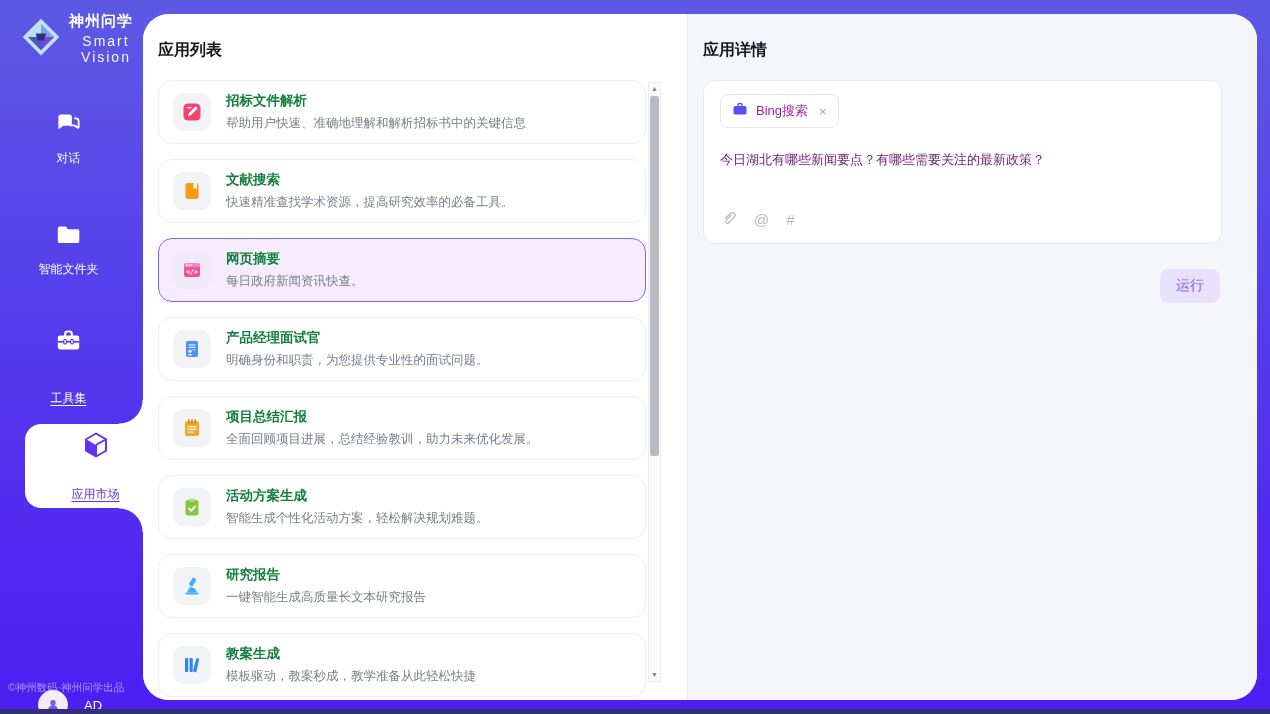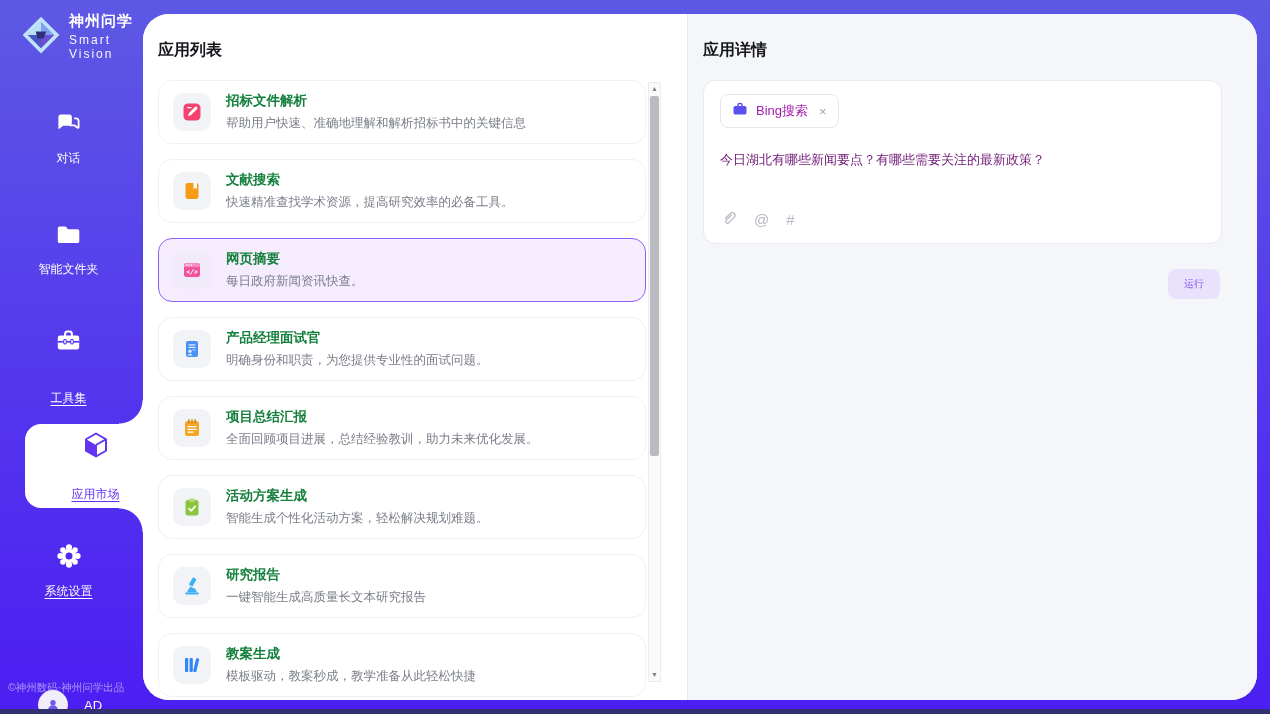--- a/index.html
+++ b/index.html
@@ -7,21 +7,21 @@
   body { font-family:"Liberation Sans","DejaVu Sans",sans-serif; overflow:hidden; }
   #screen { position:relative; width:1270px; height:714px;
     background:linear-gradient(180deg,#5d59e4 0%,#5436ee 55%,#4c1ef2 100%); }
   #bottom-strip { position:absolute; left:0; bottom:0; width:100%; height:5px; background:#333172; }
 
   
   #sidebar { position:absolute; left:0; top:0; width:143px; height:714px; }
   .logo { position:absolute; left:20px; top:12px; display:flex; align-items:center; gap:7px; }
   .logo-text { color:#fff; }
   .logo-name { font-size:15px; font-weight:bold; letter-spacing:1px; }
-  .logo-tag { font-size:12px; letter-spacing:2px; opacity:.95; margin-top:2px; }
+  .logo-tag { font-size:14px; letter-spacing:2px; opacity:.95; margin-top:2px;text-align:center; }
   .nav-item { position:absolute; left:0; width:137px; display:flex; flex-direction:column; align-items:center; gap:9px; cursor:pointer; }
   .nav-label { color:#fff; font-size:12px; }
   .nav-label.u { text-decoration:underline; text-underline-offset:3px; }
   .active-bubble { position:absolute; left:25px; top:424px; width:118px; height:84px; background:#fff; border-radius:16px 0 0 16px; }
   .active-bubble::before, .active-bubble::after { content:""; position:absolute; right:0; width:24px; height:24px; }
   .active-bubble::before { top:-24px; background:radial-gradient(circle 24px at 0 0, rgba(0,0,0,0) 23px, #fff 24px); }
   .active-bubble::after { bottom:-24px; background:radial-gradient(circle 24px at 0 100%, rgba(0,0,0,0) 23px, #fff 24px); }
   .active-inner { position:absolute; inset:0; display:flex; flex-direction:column; align-items:center; justify-content:center; gap:22px; cursor:pointer;margin-left:23px; }
   .active-inner .nav-label { color:#6233f0; }
   .user-row { position:absolute; left:38px; top:646px; display:flex; align-items:center; gap:16px; cursor:pointer;margin-top:44px; }
@@ -53,21 +53,21 @@
   
   #detail-panel { position:relative; flex:1; height:100%; background:#f5f6f9; border-left:1px solid #e8e9ee; }
   .detail-card { position:relative; margin:19px 35px 0 15px; height:164px; background:#fff; border:1px solid #e8e9ef; border-radius:12px; padding:13px 16px; }
   .chip { display:inline-flex; align-items:center; gap:8px; border:1px solid #e5e6ec; border-radius:8px; background:#fff; padding:6px 11px; cursor:default; }
   .chip-label { font-size:13px; color:#a21caf; }
   .chip-close { font-size:13px; color:#a0a3ab; margin-left:3px; cursor:pointer; }
   .prompt-text { margin-top:23px; font-size:13px; color:#701a75; }
   .attach-row { position:absolute; left:17px; bottom:13px; display:flex; align-items:center; gap:17px; }
   .attach-glyph { font-size:15px; color:#b7bac2; cursor:pointer; }
   .run-row { display:flex; justify-content:flex-end; margin:25px 37px 0 0; }
-  .run-btn { border:none; background:#e9e2fc; color:#8257f6; font-size:10px; padding:8px 16px; border-radius:8px; cursor:pointer; font-family:inherit; }
+  .run-btn { border:none; background:#e9e2fc; color:#8257f6; font-size:14px; padding:8px 16px; border-radius:8px; cursor:pointer; font-family:inherit; }
 </style>
 </head>
 <body>
 
 <div id="screen">
 
   <div id="sidebar">
 
     <div class="logo">
       <span>
@@ -125,39 +125,20 @@
           <svg width="30" height="30" viewBox="0 0 24 24">
             <path d="M4 7.4v9.2l8 4.6V12z" fill="#6233f0"></path>
             <path d="M12 2.8l8 4.6v9.2l-8 4.6-8-4.6V7.4z" fill="none" stroke="#6233f0" stroke-width="1.6" stroke-linejoin="round"></path>
             <path d="M12 12l8-4.6M12 12v9.2" fill="none" stroke="#6233f0" stroke-width="1.6" stroke-linejoin="round"></path>
           </svg>
         </span>
         <span class="nav-label u">应用市场</span>
       </div>
     </div>
 
-    <div class="nav-item" style="top:542px;">
-      <span>
-        <svg width="28" height="28" viewBox="0 0 24 24">
-          <g fill="#fff">
-            <circle cx="12" cy="12" r="6.2"></circle>
-            <circle cx="12" cy="4.6" r="2.6"></circle>
-              <circle cx="12" cy="19.4" r="2.6"></circle>
-            <circle cx="4.6" cy="12" r="2.6"></circle>
-              <circle cx="19.4" cy="12" r="2.6"></circle>
-            <circle cx="6.8" cy="6.8" r="2.4"></circle>
-              <circle cx="17.2" cy="6.8" r="2.4"></circle>
-            <circle cx="6.8" cy="17.2" r="2.4"></circle>
-              <circle cx="17.2" cy="17.2" r="2.4"></circle>
-          </g>
-          <circle cx="12" cy="12" r="3" fill="#4f27f1"></circle>
-        </svg>
-      </span>
-      <span class="nav-label u">系统设置</span>
-    </div>
 
     <div class="user-row">
       <span class="avatar">
         <svg width="18" height="18" viewBox="0 0 24 24">
           <g fill="#6a5be8">
               <circle cx="12" cy="9" r="3.6"></circle>
               <path d="M5.2 19a6.8 6.8 0 0 1 13.6 0z"></path>
             </g>
         </svg>
       </span>

